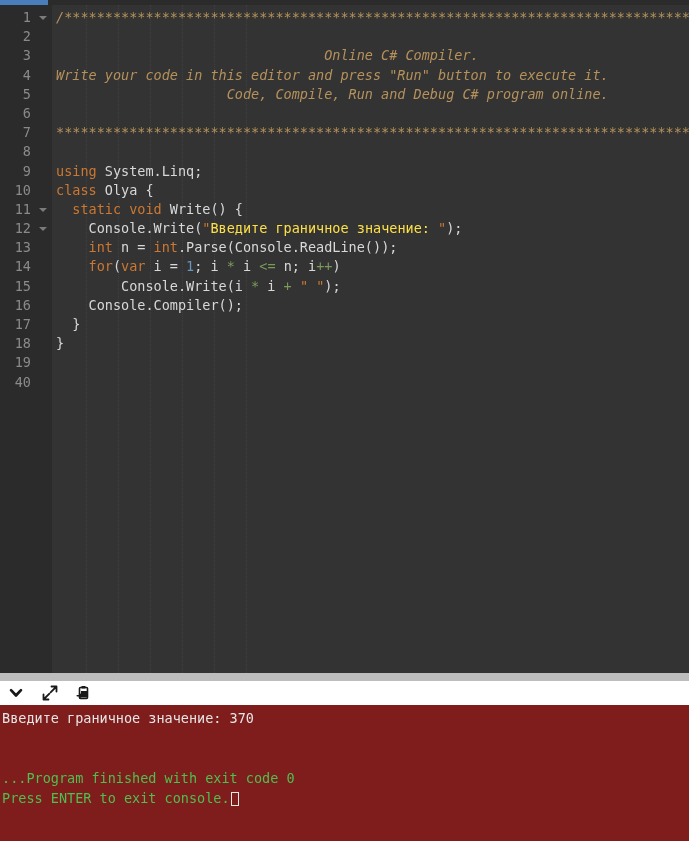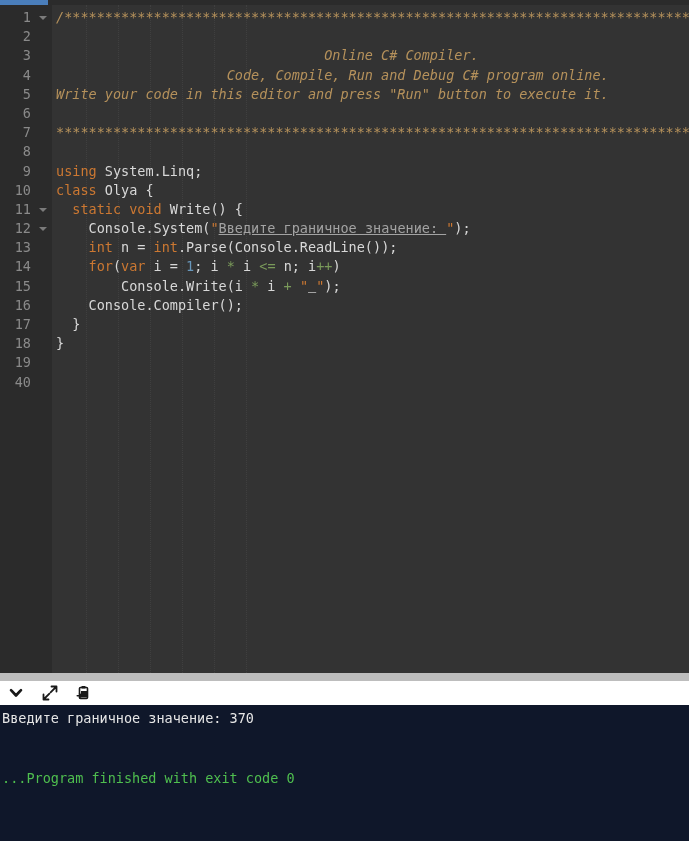--- a/index.html
+++ b/index.html
@@ -103,21 +103,21 @@
     font-size: 13.5px;
     white-space: pre;
     font-family: "DejaVu Sans Mono", "Liberation Mono", monospace;
     color: #d4d4d4;
     position: relative;
   }
 
   
   .cmt      { color: #b5915b; font-style: italic; }
   .kw       { color: #cc7832; }
-  .str      { color: #a3a3a3; text-decoration: underline; }
+  .str      { color: #fde047; }
   .strq     { color: #cc7832; }
   .num      { color: #6897bb; }
   .opg      { color: #7a9a5a; }
   .plain    { color: #d8d8d8; }
 
   
   .guide {
     position: absolute;
     top: 0;
     width: 1px;
@@ -161,21 +161,21 @@
     display: flex;
     align-items: center;
     justify-content: center;
     cursor: pointer;
   }
   .tb-icon svg { display: block; }
 
   
   .console {
     flex: 1 1 auto;
-    background: #0f172a;
+    background: #7f1d1d;
     padding: 3px 4px 0 2px;
     box-sizing: border-box;
     overflow: hidden;
   }
   .cline {
     font-family: "DejaVu Sans Mono", "Liberation Mono", monospace;
     font-size: 13.5px;
     line-height: 20px;
     color: #e6e6e6;
     white-space: pre;
@@ -256,29 +256,29 @@
       <div class="guide" style="left:34px;"></div>
       <div class="guide" style="left:66px;"></div>
       <div class="guide" style="left:98px;"></div>
       <div class="guide" style="left:130px;"></div>
       <div class="guide" style="left:162px;"></div>
       <div class="guide" style="left:194px;"></div>
       <div id="codelines">
           <div class="cl"><span class="cmt">/********************************************************************************</span></div>
           <div class="cl">&nbsp;</div>
           <div class="cl"><span class="cmt">                                 Online C# Compiler.</span></div>
+          <div class="cl"><span class="cmt">Write your code in this editor and press "Run" button to execute it.</span></div>
           <div class="cl"><span class="cmt">                     Code, Compile, Run and Debug C# program online.</span></div>
-          <div class="cl"><span class="cmt">Write your code in this editor and press "Run" button to execute it.</span></div>
           <div class="cl">&nbsp;</div>
           <div class="cl"><span class="cmt">*********************************************************************************</span></div>
           <div class="cl">&nbsp;</div>
           <div class="cl"><span class="kw">using</span><span class="plain"> </span><span class="plain">System.Linq;</span></div>
           <div class="cl"><span class="kw">class</span><span class="plain"> Olya {</span></div>
           <div class="cl"><span class="plain">  </span><span class="kw">static</span><span class="plain"> </span><span class="kw">void</span><span class="plain"> Write() {</span></div>
-          <div class="cl"><span class="plain">    Console.System(</span><span class="strq">"</span><span class="str">Введите граничное значение: </span><span class="strq">"</span><span class="plain">);</span></div>
+          <div class="cl"><span class="plain">    Console.Write(</span><span class="strq">"</span><span class="str">Введите граничное значение: </span><span class="strq">"</span><span class="plain">);</span></div>
           <div class="cl"><span class="plain">    </span><span class="kw">int</span><span class="plain"> n = </span><span class="kw">int</span><span class="plain">.Parse(Console.ReadLine());</span></div>
           <div class="cl"><span class="plain">    </span><span class="kw">for</span><span class="plain">(</span><span class="kw">var</span><span class="plain"> i = </span><span class="num">1</span><span class="plain">; i </span><span class="opg">*</span><span class="plain"> i </span><span class="opg">&lt;=</span><span class="plain"> n; i</span><span class="opg">++</span><span class="plain">)</span></div>
           <div class="cl"><span class="plain">        Console.Write(i </span><span class="opg">*</span><span class="plain"> i </span><span class="opg">+</span><span class="plain"> </span><span class="strq">"</span><span class="str"> </span><span class="strq">"</span><span class="plain">);</span></div>
           <div class="cl"><span class="plain">    Console.Compiler();</span></div>
           <div class="cl"><span class="plain">  }</span></div>
           <div class="cl"><span class="plain">}</span></div>
           <div class="cl">&nbsp;</div>
         </div>
     </div>
   </div>
@@ -306,15 +306,16 @@
         <path d="M1.2 10.8 L5.4 10.8 M3.6 8.8 L5.8 10.8 L3.6 12.8" fill="none" stroke="#1a1a1a" stroke-width="1.5" stroke-linecap="round" stroke-linejoin="round"></path>
       </svg>
     </div>
   </div>
 
   <div class="console" id="console">
       <div class="cline"><span>Введите граничное значение: 370</span></div>
       <div class="cline blank">&nbsp;</div>
       <div class="cline blank">&nbsp;</div>
       <div class="cline green"><span>...Program finished with exit code 0</span></div>
+      <div class="cline green"><span>Press ENTER to exit console.</span><span class="cursor-box"></span></div>
     </div>
 
 </div>
 
 </body></html>

